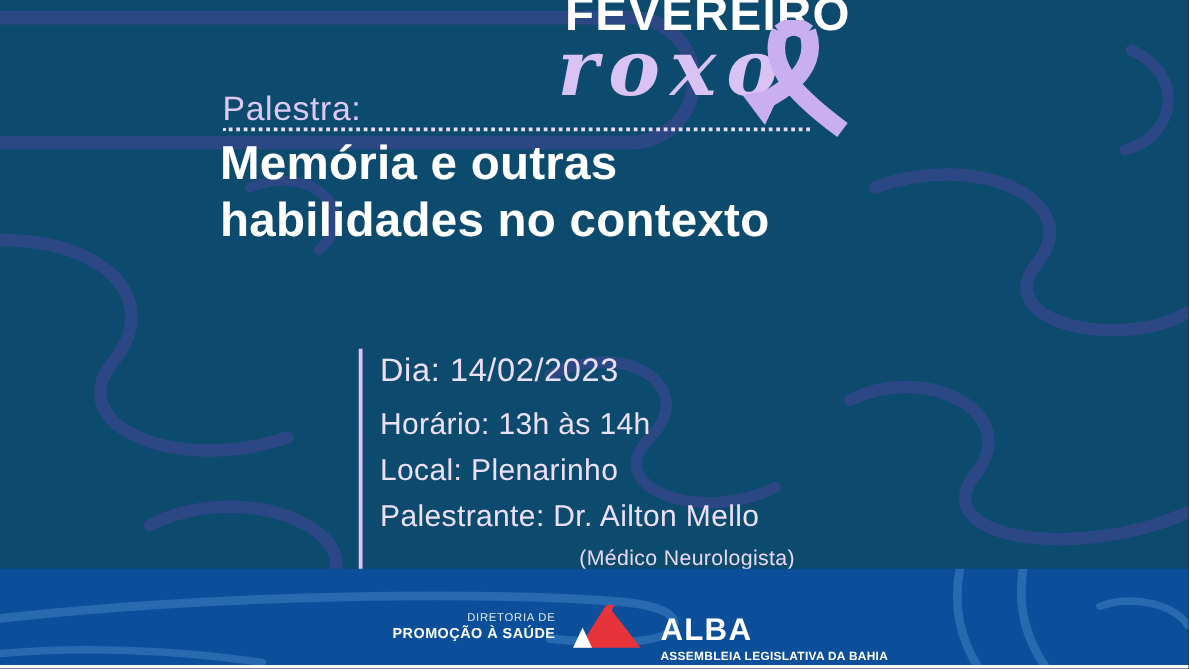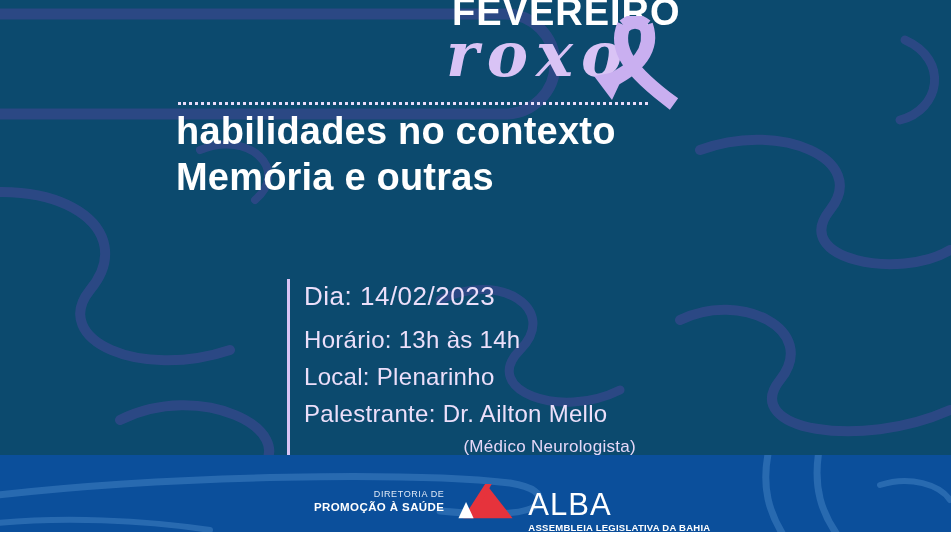--- a/index.html
+++ b/index.html
@@ -49,21 +49,21 @@
     background:#0b4f9b;overflow:hidden;
   }
   .footer-content{
     position:absolute;left:314px;top:0;height:94px;
     display:flex;align-items:center;gap:13px;
   }
   .dept{text-align:right;color:#ffffff;line-height:1.25;}
   .dept .d1{font-size:9px;font-weight:400;letter-spacing:0.6px;color:#dfe9f6;}
   .dept .d2{font-size:11.5px;font-weight:700;letter-spacing:0.4px;text-align:center;}
   .org{color:#ffffff;}
-  .org .acronym{font-size:31px;font-weight:400;line-height:0.9;letter-spacing:1px;margin-top:20px;}
+  .org .acronym{font-size:25px;font-weight:700;line-height:0.9;letter-spacing:1px;margin-top:20px;}
   .org .name{font-size:9.5px;font-weight:700;letter-spacing:0.25px;margin-top:4px;}
   .bottom-strip{position:absolute;left:0;bottom:0;width:951px;height:3px;background:#ffffff;}
 </style>
 </head>
 <body>
 
 <div class="poster">
 
   <svg class="bg-pattern" viewBox="0 0 951 535" fill="none" xmlns="http://www.w3.org/2000/svg">
     <g stroke="#9b44d4" stroke-opacity="0.22" fill="none" stroke-linecap="round">
@@ -83,25 +83,26 @@
 
   <svg class="ribbon-svg" width="118" height="100" viewBox="0 0 118 100" xmlns="http://www.w3.org/2000/svg">
     <g stroke="#c9aff0" fill="none">
       <path d="M 42 10 Q 53 1 64 10" stroke-width="14"></path>
       <path d="M 42 9 C 32 32 46 54 92 88" stroke-width="14"></path>
       <path d="M 64 9 C 72 32 58 52 22 68" stroke-width="14"></path>
     </g>
     <polygon points="12,60 44,54 30,84" fill="#c9aff0"></polygon>
   </svg>
 
+  <div class="kicker">Palestra:</div>
   <div class="dotted-rule"></div>
 
   <div class="event-title">
+    <div>Memória e outras</div>
     <div>habilidades no contexto</div>
-    <div>Memória e outras</div>
   </div>
 
   <div class="details">
     <p class="line-lg">Dia: 14/02/2023</p>
     <p class="line">Horário: 13h às 14h</p>
     <p class="line">Local: Plenarinho</p>
     <p class="line">Palestrante: Dr. Ailton Mello</p>
     <p class="note">(Médico Neurologista)</p>
   </div>
 

